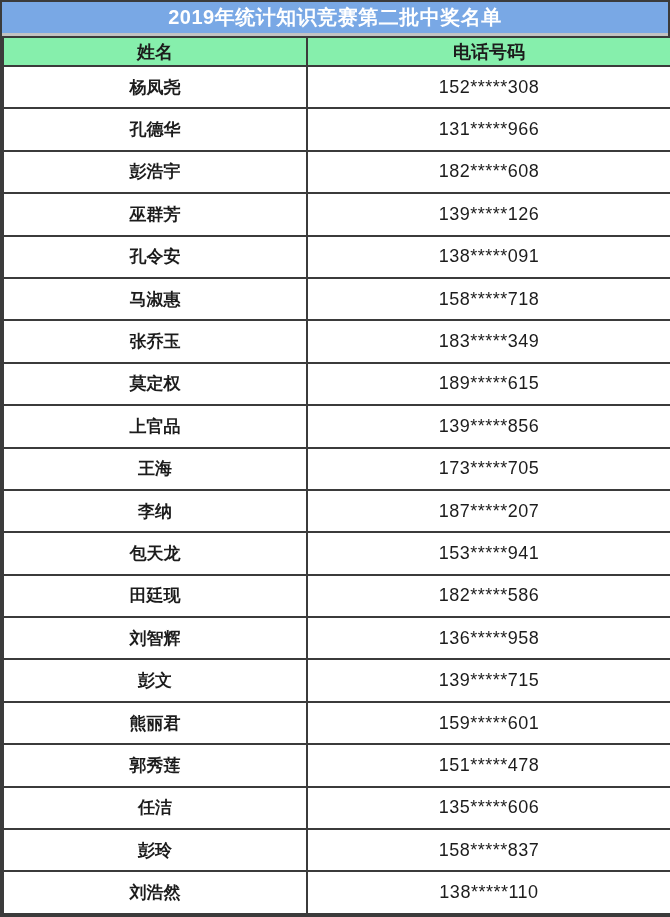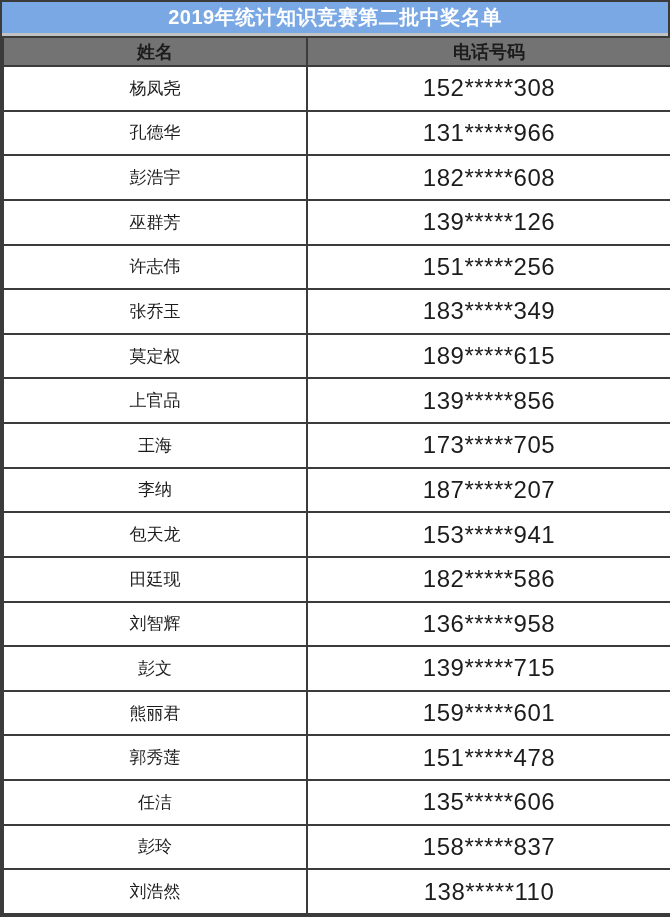--- a/index.html
+++ b/index.html
@@ -49,32 +49,32 @@
     vertical-align: middle;
     color: var(--cell-text);
     padding: 0;
     overflow: hidden;
     white-space: nowrap;
   }
   table.winners th {
     height: 27px;
     font-size: 18px;
     font-weight: 700;
-    background: #737373;
+    background: #86efac;
   }
   table.winners td {
     height: 31.9px;
     background: #FFFFFF;
   }
   td.name-cell {
     font-size: 17px;
-    font-weight: 400;
+    font-weight: 700;
   }
   td.phone-cell {
-    font-size: 24px;
+    font-size: 18px;
     font-weight: 400;
     letter-spacing: 0.5px;
   }
   col.col-name  { width: 304px; }
   col.col-phone { width: 364px; }
 </style>
 </head>
 <body>
 
 <div class="sheet">
@@ -102,22 +102,26 @@
         </tr>
         <tr>
           <td class="name-cell">彭浩宇</td>
           <td class="phone-cell">182*****608</td>
         </tr>
         <tr>
           <td class="name-cell">巫群芳</td>
           <td class="phone-cell">139*****126</td>
         </tr>
         <tr>
-          <td class="name-cell">许志伟</td>
-          <td class="phone-cell">151*****256</td>
+          <td class="name-cell">孔令安</td>
+          <td class="phone-cell">138*****091</td>
+        </tr>
+        <tr>
+          <td class="name-cell">马淑惠</td>
+          <td class="phone-cell">158*****718</td>
         </tr>
         <tr>
           <td class="name-cell">张乔玉</td>
           <td class="phone-cell">183*****349</td>
         </tr>
         <tr>
           <td class="name-cell">莫定权</td>
           <td class="phone-cell">189*****615</td>
         </tr>
         <tr>

